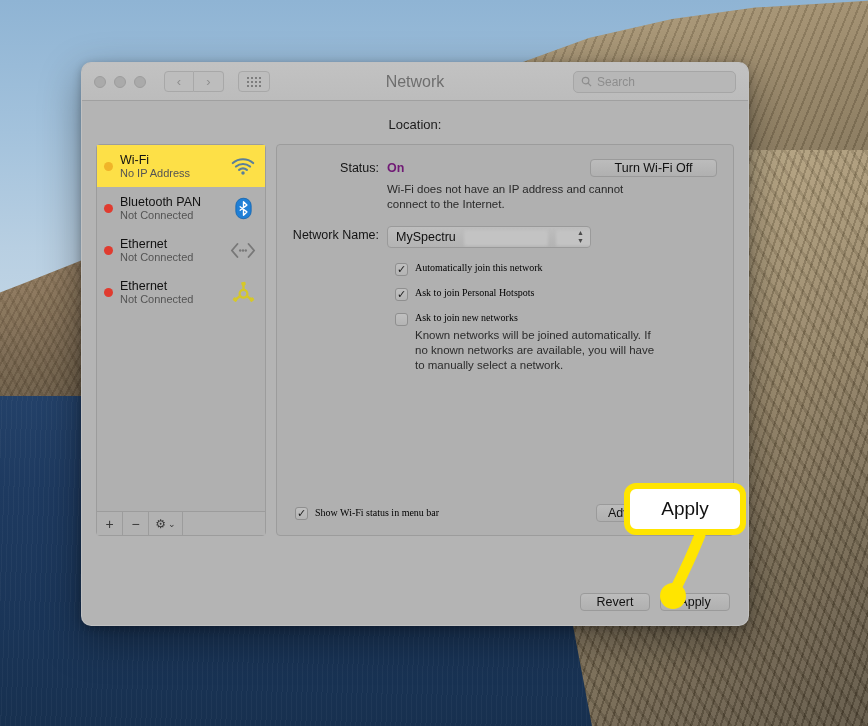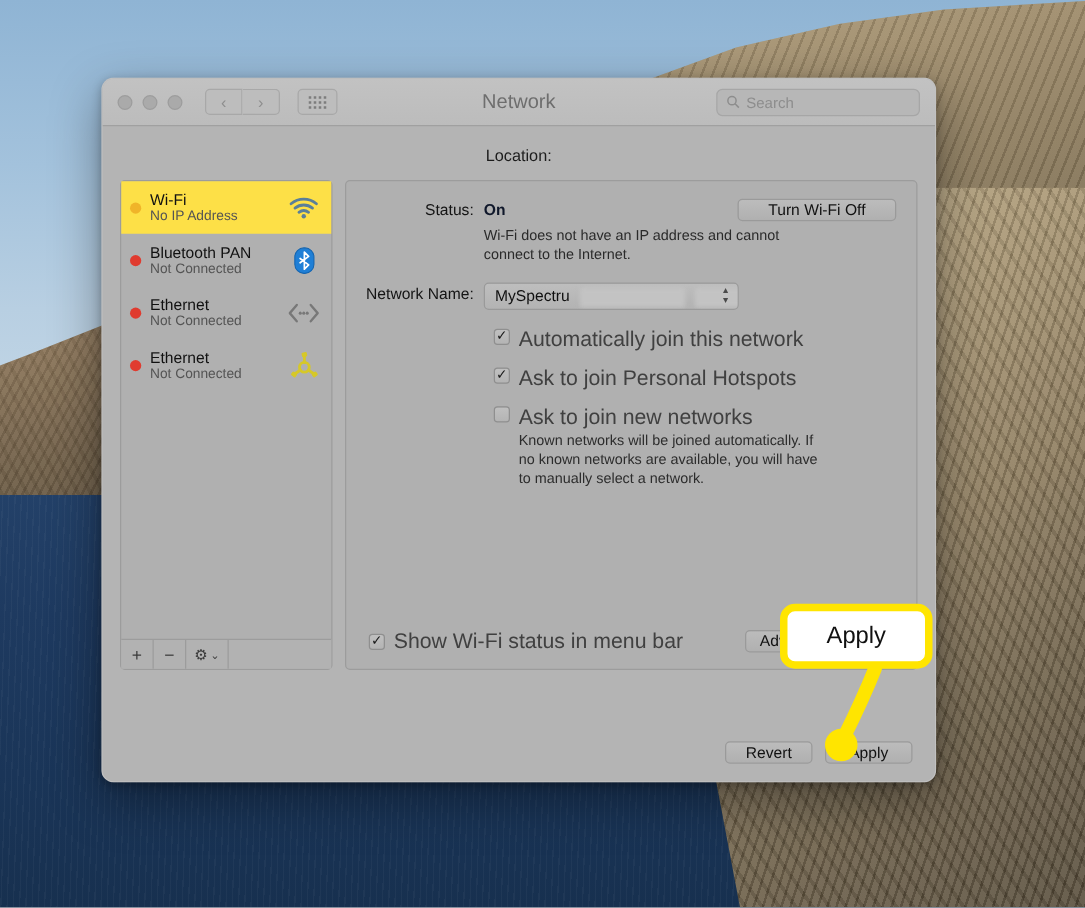--- a/index.html
+++ b/index.html
@@ -219,21 +219,21 @@
   }
 
   .row { display: flex; margin-bottom: 6px; }
   .row-label {
     width: 110px; text-align: right; padding-right: 8px;
     font-size: 12.5px; color: #141414; padding-top: 2px;
   }
   .row-body { flex: 1; }
 
   .status-line { display: flex; align-items: flex-start; }
-  .status-val { font-size: 12.5px; font-weight: bold; color: #0f172a; padding-top: 2px; }
+  .status-val { font-size: 12.5px; font-weight: bold; color: #701a75; padding-top: 2px; }
   .btn {
     background: linear-gradient(180deg, #bcbcbc 0%, #b0b0b0 100%);
     border: 1px solid #9a9a9a;
     border-radius: 4px;
     font-size: 12.5px; color: #111;
     padding: 1px 11px;
     font-family: "Liberation Sans", sans-serif;
   }
   .turn-off-btn { margin-left: auto; min-width: 127px; }
   .status-desc {
@@ -255,21 +255,21 @@
 
   .checks { margin-left: 118px; margin-top: 14px; }
   .chk-row { display: flex; align-items: flex-start; gap: 7px; margin-bottom: 11px; }
   .box {
     width: 13px; height: 13px; flex: none; margin-top: 1px;
     border: 1px solid #8f8f8f; border-radius: 3px;
     background: linear-gradient(180deg, #c0c0c0 0%, #b4b4b4 100%);
     display: flex; align-items: center; justify-content: center;
     font-size: 11px; color: #1a1a1a; line-height: 1;
   }
-  .chk-label { font-size: 17px; color: #404040; }
+  .chk-label { font-size: 10px; color: #000000; font-family: Liberation Serif, serif; }
   .chk-note {
     font-size: 11.5px; color: #2c2c2c; line-height: 15px;
     margin-left: 20px; margin-top: -4px; max-width: 250px;
   }
 
   .pane-bottom {
     position: absolute; left: 0; right: 16px; bottom: 12px;
     display: flex; align-items: center;
   }
   .show-status { display: flex; align-items: center; gap: 7px; margin-left: 18px; }

